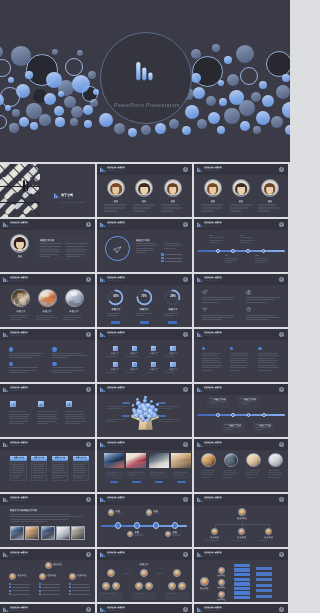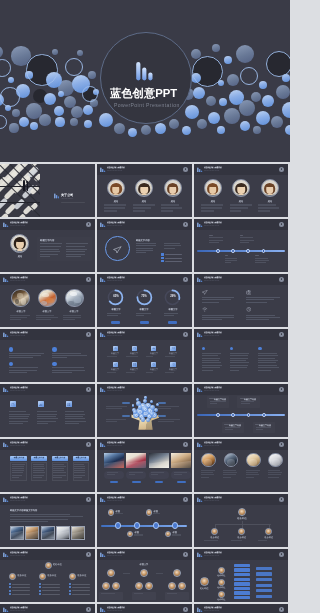--- a/index.html
+++ b/index.html
@@ -136,21 +136,20 @@
           <linearGradient id="bg1" x1="0" y1="0" x2="0" y2="1">
             <stop offset="0" stop-color="#d2e3fb"></stop>
             <stop offset="0.55" stop-color="#9dbdf2"></stop>
             <stop offset="1" stop-color="#6b96e0"></stop>
           </linearGradient>
         </defs>
         <rect x="0.2" y="0" width="4.2" height="18.4" rx="2.1" fill="url(#bg1)"></rect>
         <rect x="6.2" y="5.5" width="4.2" height="12.9" rx="2.1" fill="url(#bg1)"></rect>
         <rect x="12.3" y="10.5" width="4.2" height="7.9" rx="2.1" fill="url(#bg1)"></rect>
       </svg>
-<div class="hero-title">蓝色创意PPT</div>
 <div class="hero-sub">PowerPoint Presentation</div>
 </div>
 <div class="grid">
 <div class="row">
 <div class="thumb">
           <div class="bd">
             <div class="photo" style="left:0;top:-11.4px;width:40px;height:53.8px;background:#383944;overflow:hidden">
               <div style="position:absolute;left:2px;top:-2px;width:13px;height:4.6px;background:#d3d7dd;border-radius:2.3px;transform:rotate(-45deg);transform-origin:left center;opacity:.93"></div>
               <div style="position:absolute;left:18px;top:-2px;width:12px;height:4.6px;background:#eae7e0;border-radius:2.3px;transform:rotate(-45deg);transform-origin:left center;opacity:.93"></div>
               <div style="position:absolute;left:32px;top:-1px;width:7px;height:4.6px;background:#eae7e0;border-radius:2.3px;transform:rotate(-45deg);transform-origin:left center;opacity:.93"></div>

